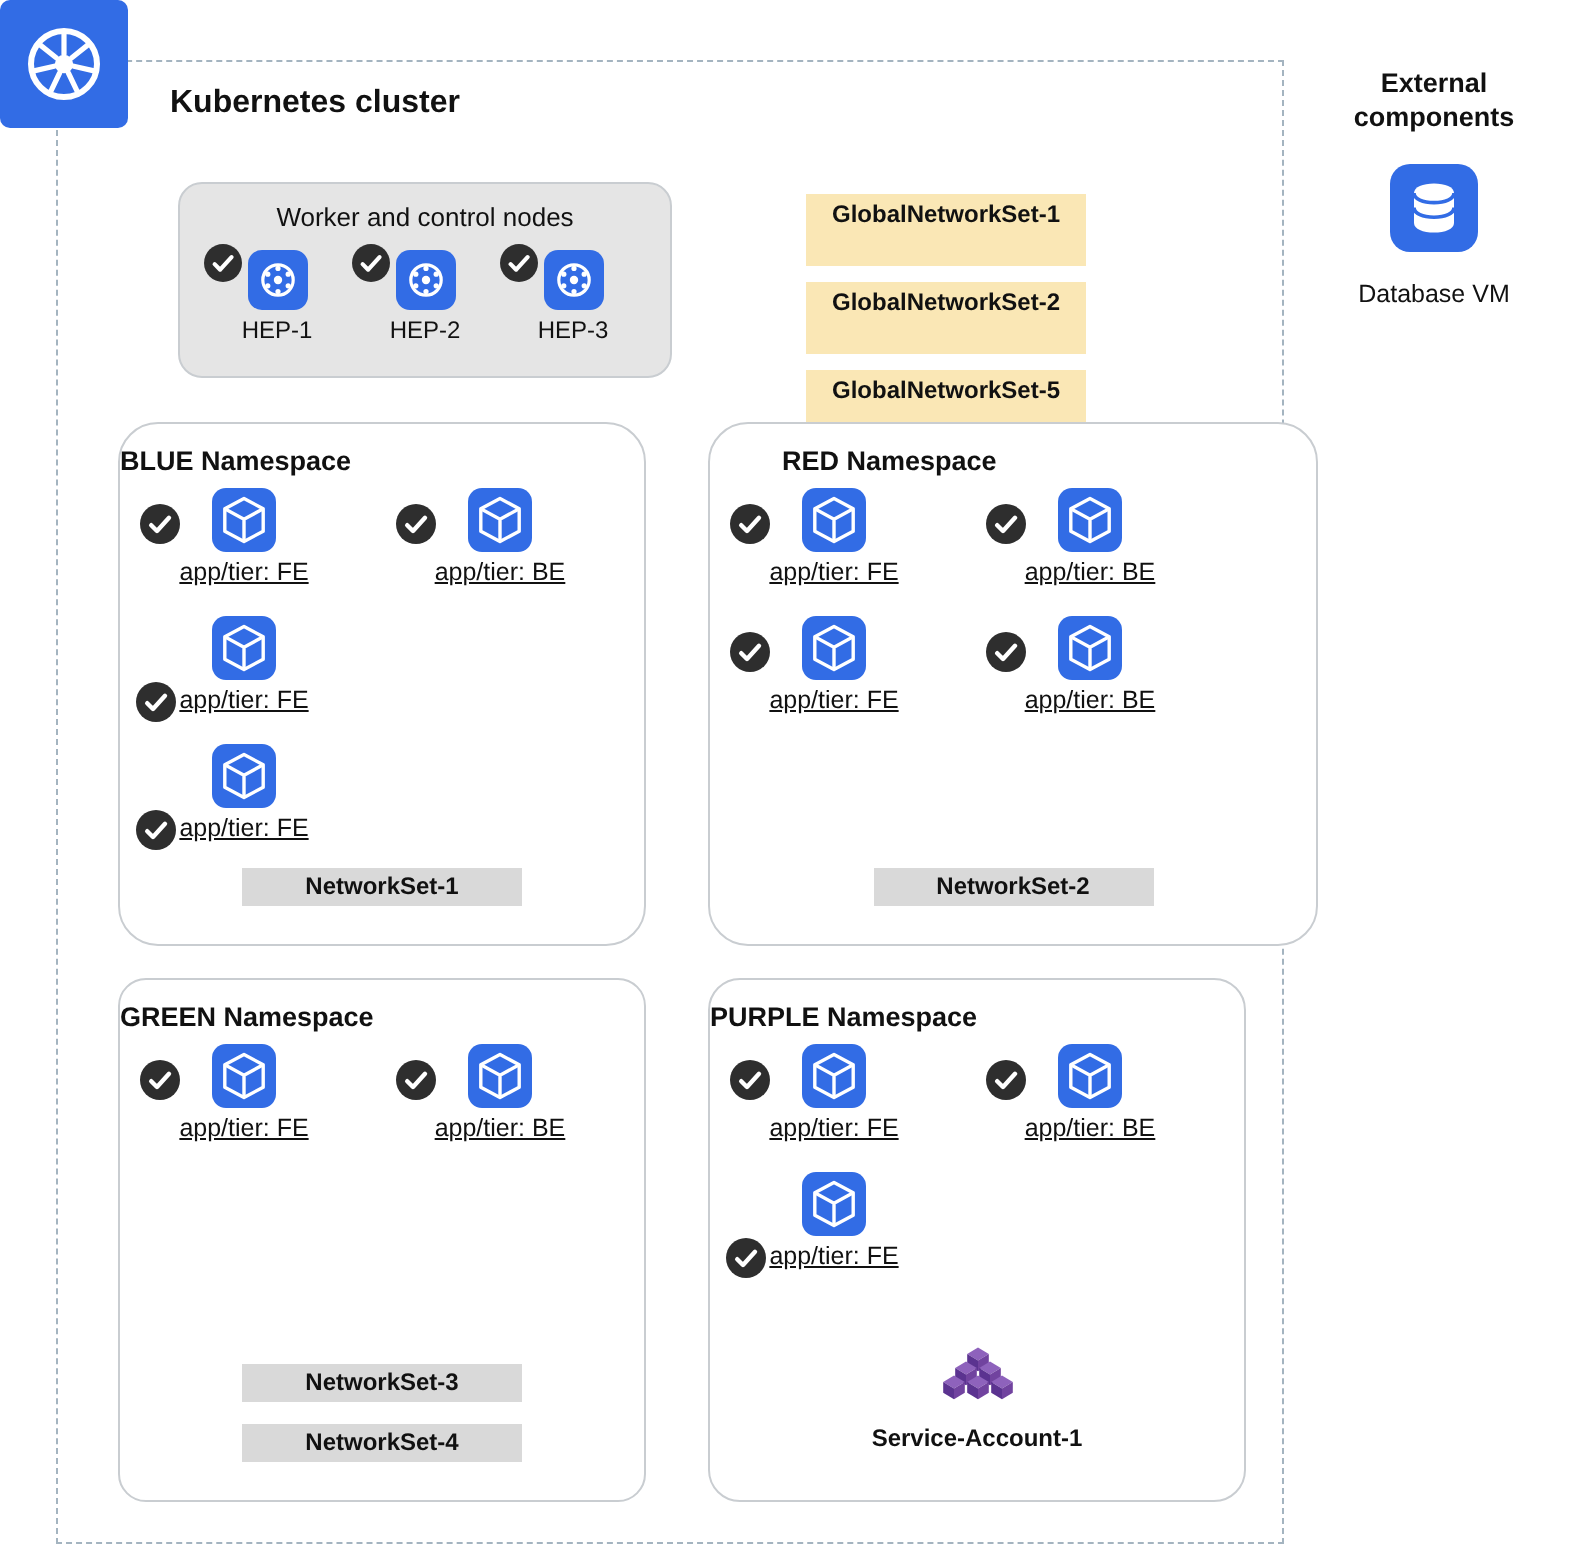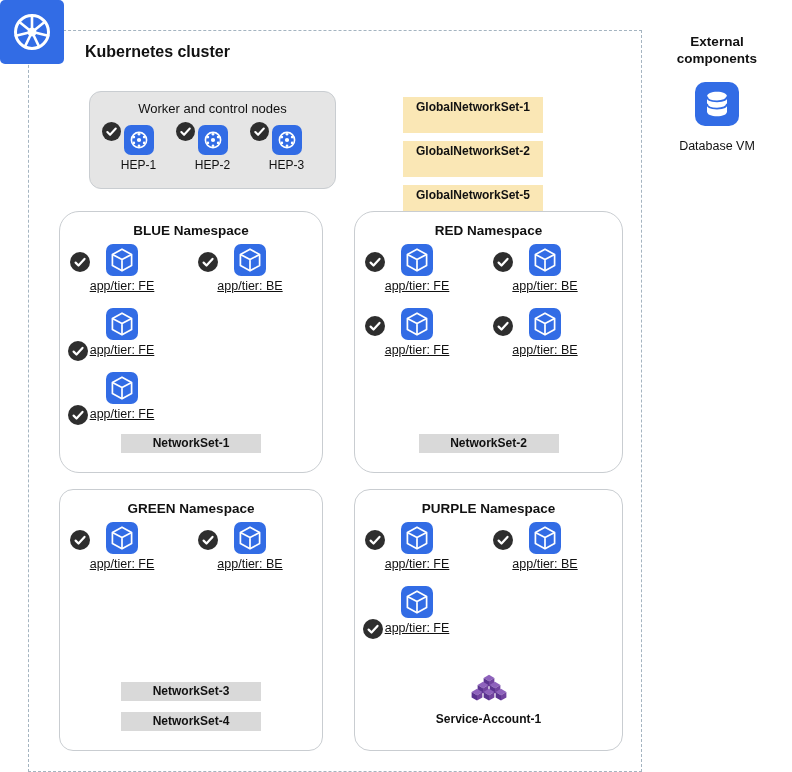--- a/index.html
+++ b/index.html
@@ -47,21 +47,21 @@
     background:var(--gns-bg, #fae7b5);
     font-weight:bold; font-size:12px; text-align:center;
     height:36px; line-height:20px; margin-bottom:8px;
   }
 
   
   .ns-box {
     position:absolute; background:#fff;
     border:1px solid var(--box-border, #c9cdd1); border-radius:20px;
   }
-  .ns-title { text-align:center; font-weight:bold; font-size:13.5px; margin-top:11px; }
+  .ns-title { text-align:left; font-weight:bold; font-size:13.5px; margin-top:11px; }
 
   .pod-unit { position:absolute; width:116px; text-align:center; }
   .pod-icon { display:block; width:32px; height:32px; margin:0 auto; }
   .pod-icon svg { display:block; width:100%; height:100%; }
   .pod-label { font-size:12.5px; margin-top:3px;text-decoration:underline; }
   .pod-unit .check.chk-icon { left:6px; top:8px; }
   .pod-unit .check.chk-label { left:4px; top:33px; }
 
   .ns-badges { position:absolute; left:0; right:0; bottom:19px; }
   .ns-badge {
@@ -240,21 +240,21 @@
                   <path d="M6.4 10.4 16 15.6 25.6 10.4M16 15.6V26.8"></path>
                 </g>
               </svg>
             </span>
             <div class="pod-label">app/tier: FE</div>
           </div>
           <div class="ns-badges">
             <div class="ns-badge">NetworkSet-1</div>
           </div>
         </div>
-        <div class="ns-box" style="left: 325px; top: 180px; width: 267px; height: 260px;">
+        <div class="ns-box" style="left: 325px; top: 180px; width: 267px; height: 260px; padding-left: 36px;">
           <div class="ns-title">RED Namespace</div>
           <div class="pod-unit" style="left: 4px; top: 32px;">
             <span class="check chk-icon">
               <svg viewBox="0 0 20 20">
                 <circle cx="10" cy="10" r="10" fill="#2e2e2e"></circle>
                 <path d="M5.6 10.6l2.9 2.9 6-6.6" stroke="#fff" stroke-width="2.2" fill="none" stroke-linecap="round" stroke-linejoin="round"></path>
               </svg>
             </span>
             <span class="pod-icon">
               <svg viewBox="0 0 32 32">

